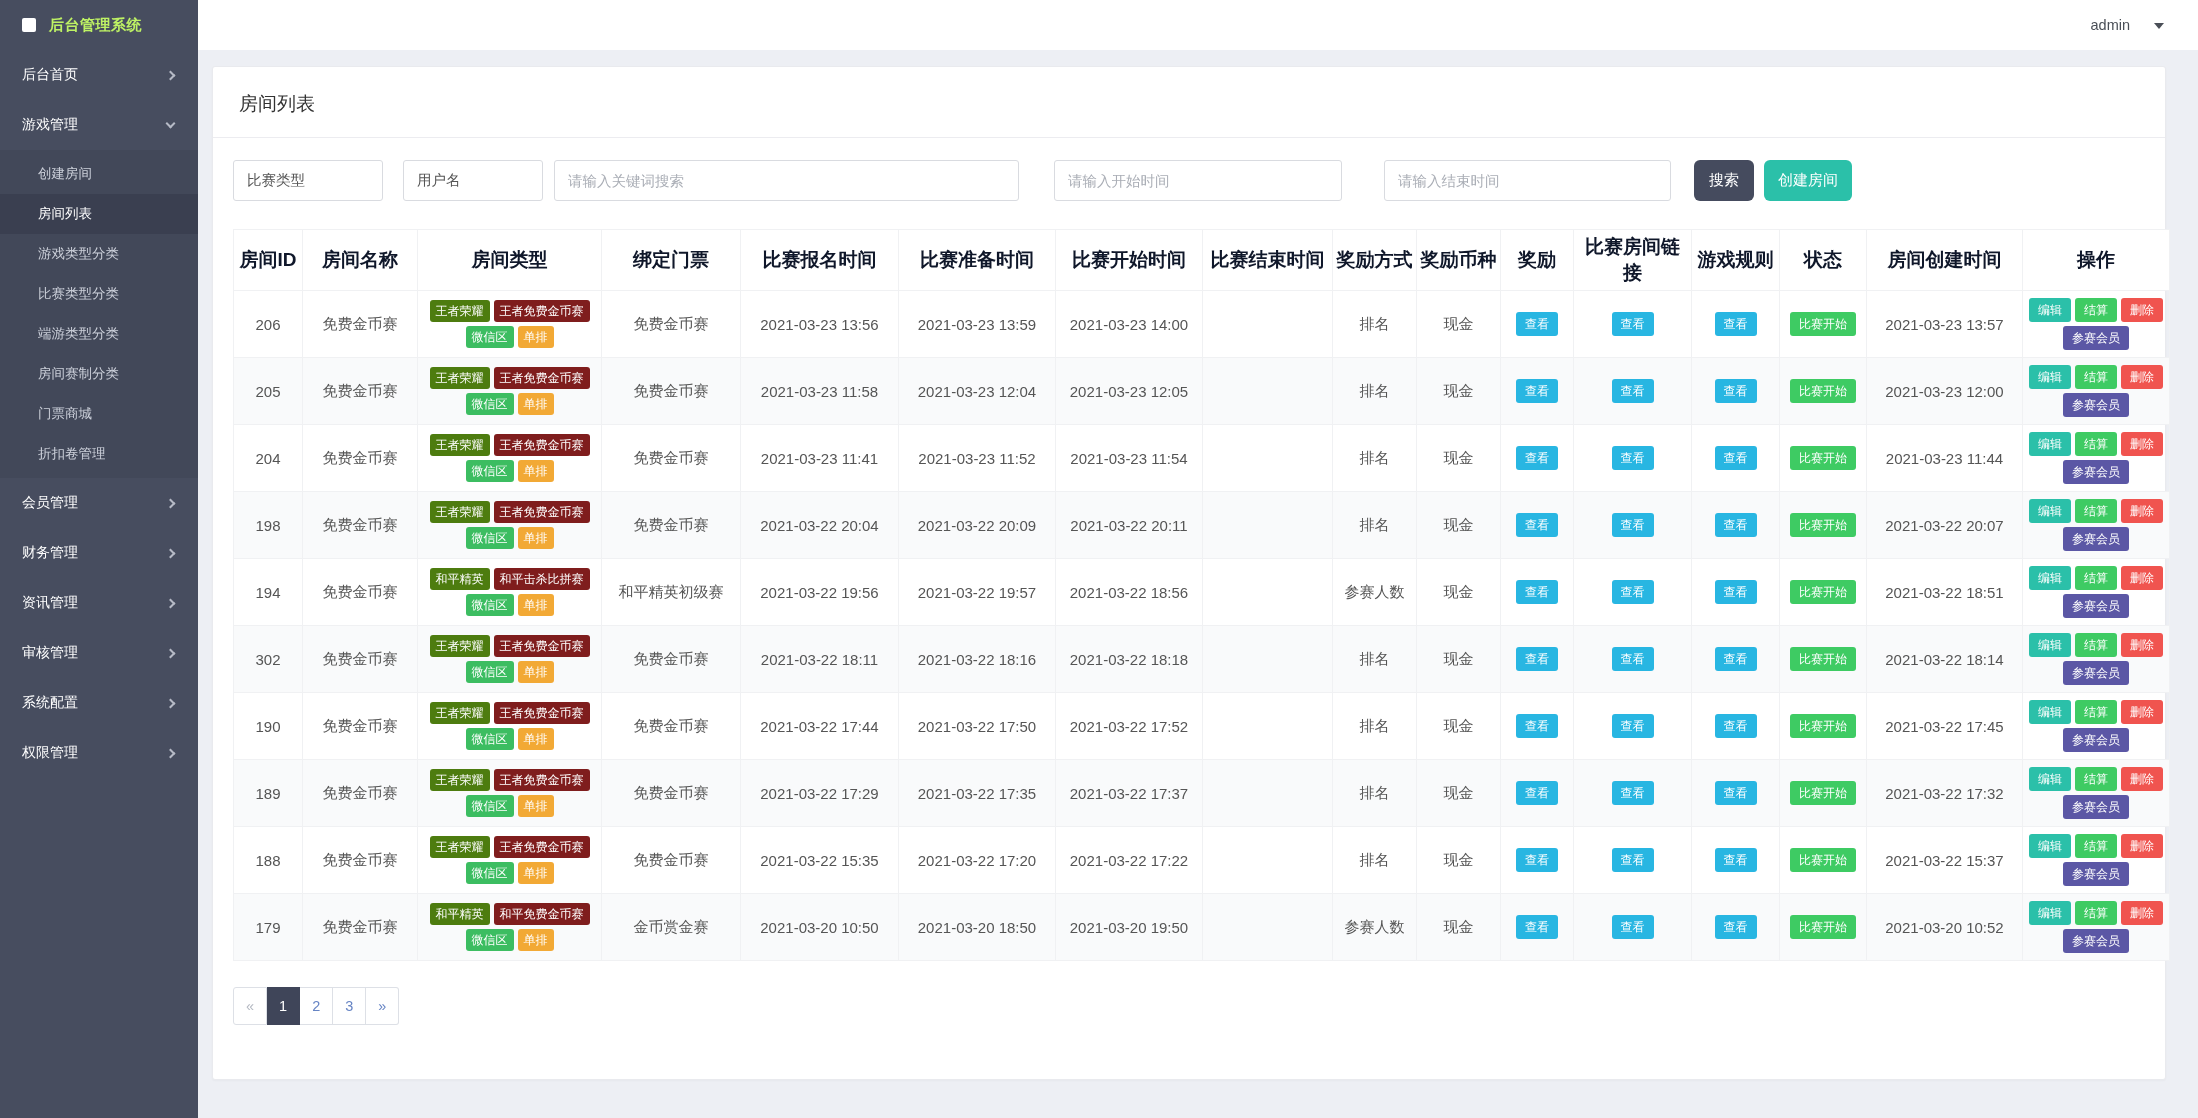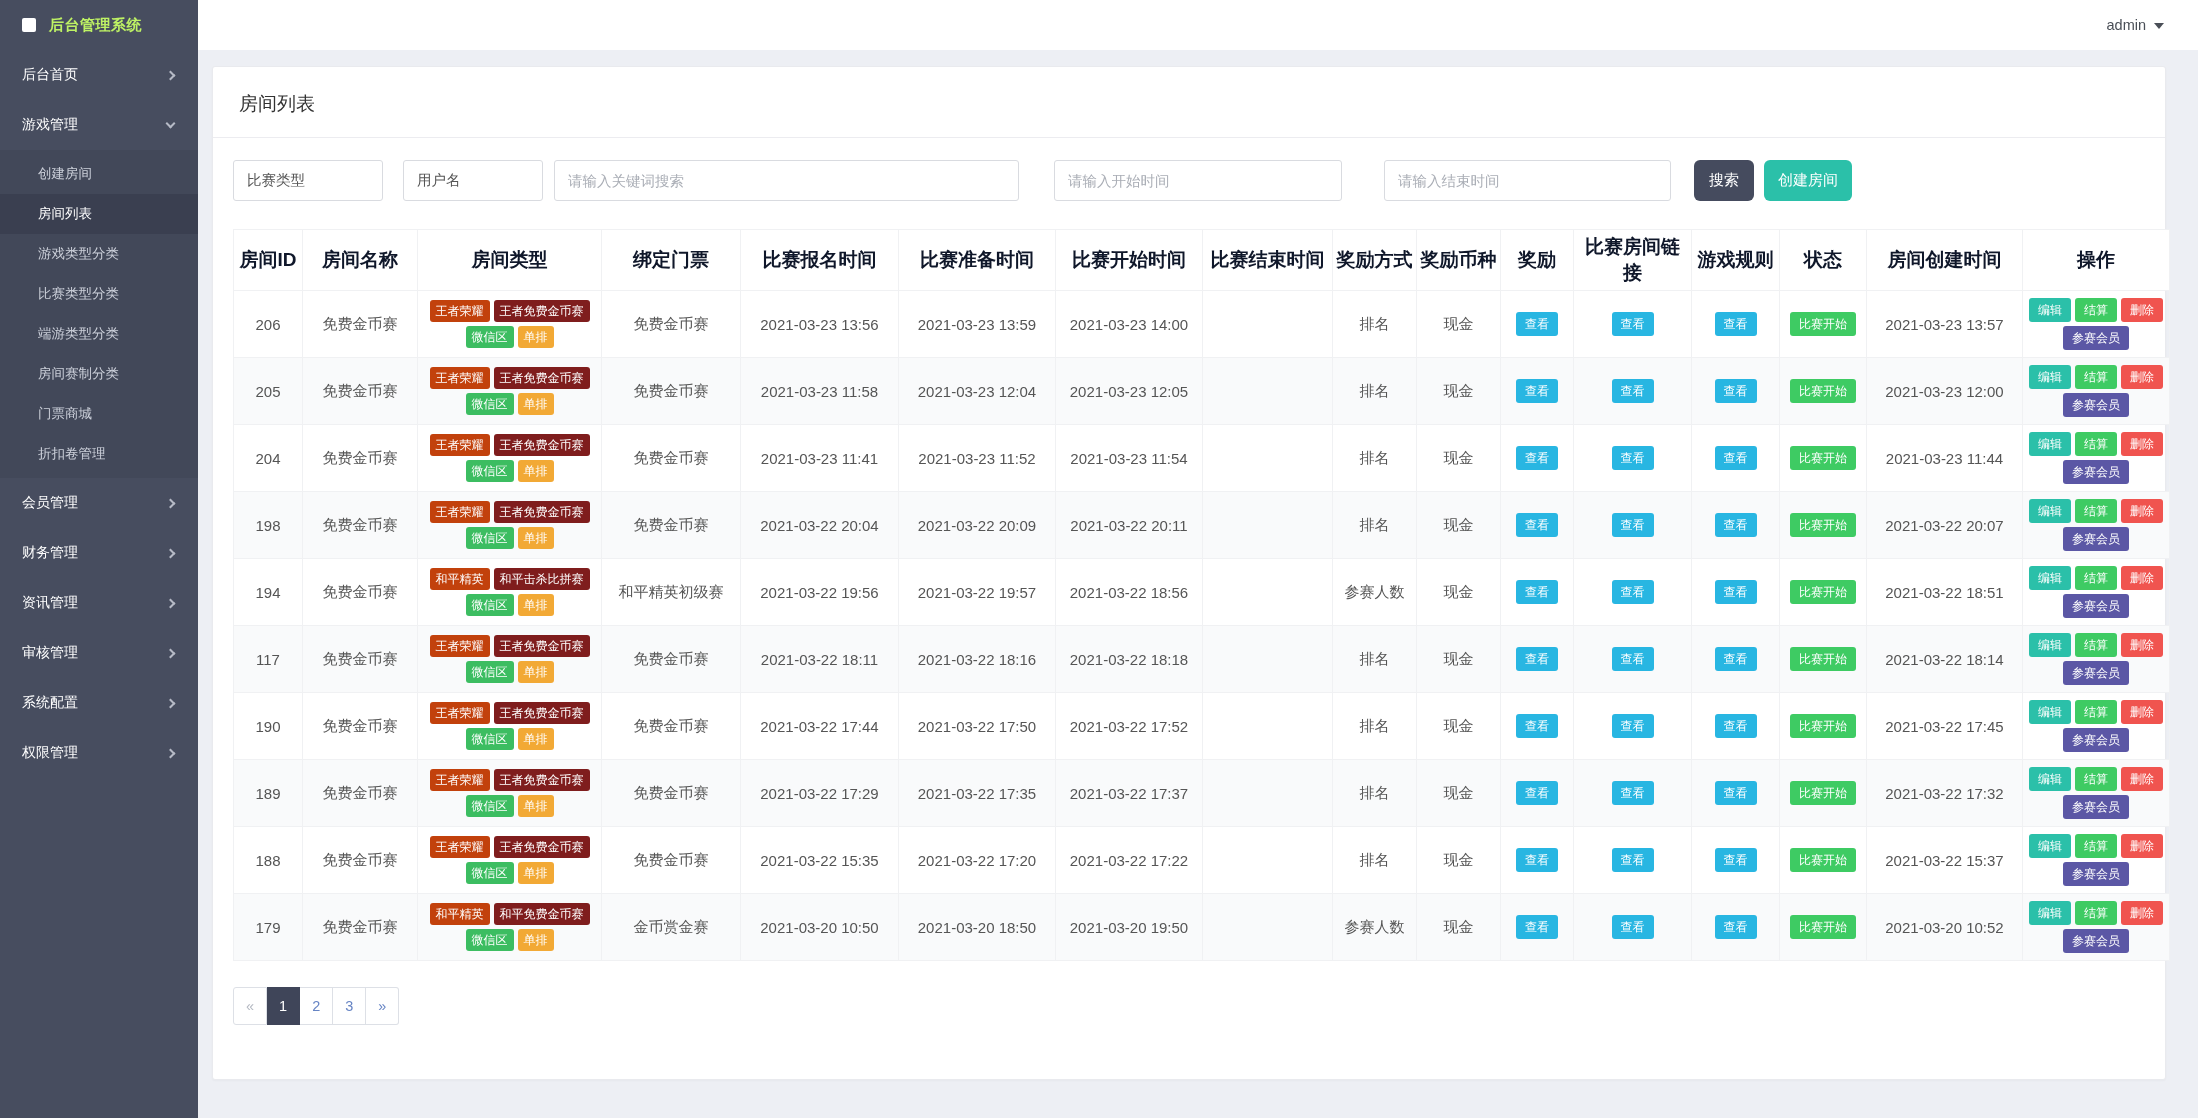--- a/index.html
+++ b/index.html
@@ -29,21 +29,21 @@
   .side-sub-item {
     display:flex; align-items:center; height:40px; padding-left:38px;
     color:#ccd0da; font-size:13.5px; cursor:pointer;
   }
   .side-sub-item.active { background:#3a3f50; color:#fff; }
   
   .topbar {
     position:absolute; left:198px; right:0; top:0; height:50px; background:#fff;
     display:flex; align-items:center; justify-content:flex-end; padding-right:34px;
   }
-  .user-menu { display:flex; align-items:center; gap:8px; font-size:14.5px; color:#4a4f57; cursor:pointer; }
+  .user-menu { display:flex; align-items:center; gap:24px; font-size:14.5px; color:#4a4f57; cursor:pointer; }
   .caret-down { width:0; height:0; border-left:5px solid transparent; border-right:5px solid transparent; border-top:6px solid #4a4f57; margin-top:2px; }
   
   .content { position:absolute; left:198px; right:0; top:50px; bottom:0; overflow:hidden; }
   .card {
     background:#fff; margin:16px 32px 0 14px; border-radius:3px;
     border:1px solid #e9eaee; box-shadow:0 1px 2px rgba(0,0,0,.03);
     padding-bottom:54px;
   }
   .card-header { padding:24px 26px 20px 26px; border-bottom:1px solid #ececf0; }
   .page-title { font-size:19px; color:#333; font-weight:400; }
@@ -70,21 +70,21 @@
   td { height:67px; font-size:15px; color:#555; padding:4px 3px; }
   tbody tr:nth-child(even) td { background:#f9fafb; }
   .c-id{width:69px}.c-name{width:115px}.c-type{width:184px}.c-ticket{width:139px}
   .c-signup{width:158px}.c-ready{width:157px}.c-start{width:147px}.c-end{width:130px}
   .c-mode{width:84px}.c-cur{width:84px}.c-reward{width:73px}.c-link{width:118px}
   .c-rule{width:88px}.c-status{width:87px}.c-created{width:156px}.c-ops{width:147px}
   .tag {
     display:inline-block; color:#fff; font-size:12px; line-height:1;
     padding:5px 6px; border-radius:3px; margin:2px 2px; white-space:nowrap;
   }
-  .tag-blue{background:#c2410c}.tag-red{background:#7f1d1d}
+  .tag-blue{background:#4d7c0f}.tag-red{background:#7f1d1d}
   .tag-green{background:#3cbd61}.tag-orange{background:#f2a935}
   .cell-btn {
     display:inline-block; color:#fff; font-size:12px; line-height:1;
     padding:6px 9px; border-radius:3px; margin:2px 2px; cursor:pointer; border:none;
     font-family:"Liberation Sans",sans-serif; white-space:nowrap;
   }
   .bg-cyan{background:#28b6e2}.bg-green{background:#3ecb63}.bg-teal{background:#2bc0a9}
   .bg-red{background:#f0544f}.bg-indigo{background:#5b57a5}
   .two-line { line-height:1.1; }
   
@@ -329,21 +329,21 @@
               <td><button class="cell-btn bg-cyan">查看</button></td>
               <td><button class="cell-btn bg-cyan">查看</button></td>
               <td><span class="cell-btn bg-green">比赛开始</span></td>
               <td>2021-03-22 18:51</td>
               <td class="two-line">
                 <div><button class="cell-btn bg-teal">编辑</button><button class="cell-btn bg-green">结算</button><button class="cell-btn bg-red">删除</button></div>
                 <div><button class="cell-btn bg-indigo">参赛会员</button></div>
               </td>
             </tr>
             <tr>
-              <td>117</td>
+              <td>302</td>
               <td>免费金币赛</td>
               <td class="two-line">
                 <div><span class="tag tag-blue">王者荣耀</span><span class="tag tag-red">王者免费金币赛</span></div>
                 <div><span class="tag tag-green">微信区</span><span class="tag tag-orange">单排</span></div>
               </td>
               <td>免费金币赛</td>
               <td>2021-03-22 18:11</td>
               <td>2021-03-22 18:16</td>
               <td>2021-03-22 18:18</td>
               <td></td>

